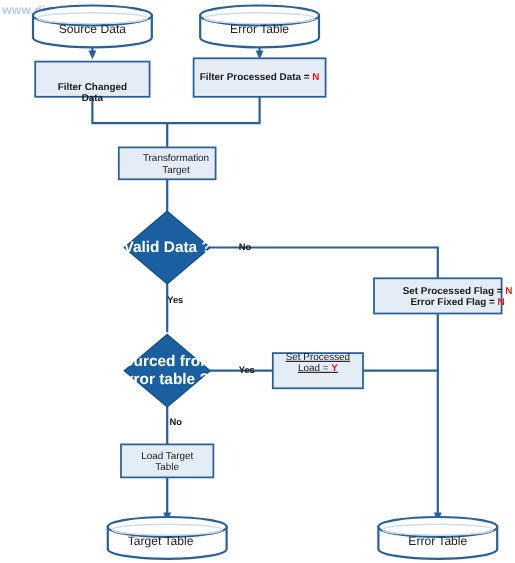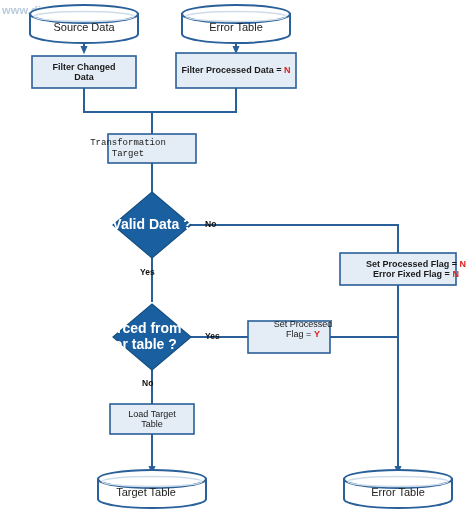--- a/index.html
+++ b/index.html
@@ -59,20 +59,21 @@
     font-size: 14px;
     font-weight: bold;
   }
   .edge-label {
     position: absolute;
     font-size: 8.5px;
     font-weight: bold;
     color: #111111;
     white-space: nowrap;
     pointer-events: none;
+    margin-left: 12px;
   }
   .flag-y { color: #e01b1b; font-weight: bold; }
   .flag-n { color: #e01b1b; font-weight: bold; }
   .lbl-line { display: block; }
 </style>
 </head>
 <body>
 
 <div id="canvas">
 
@@ -148,60 +149,60 @@
     <rect x="110" y="404" width="84" height="30" fill="#e4ecf5" stroke="#2a6099" stroke-width="1.6"></rect>
 
     <polygon points="152,192 191,225 152,258 113,225" fill="#1a5fa0" stroke="#15507f" stroke-width="1.2"></polygon>
     <polygon points="152,304 191,337 152,370 113,337" fill="#1a5fa0" stroke="#15507f" stroke-width="1.2"></polygon>
   </svg>
 
   <div class="node-label cyl" style="left:30px; top:14px; width:108px; height:26px;">Source Data</div>
 
   <div class="node-label cyl" style="left:182px; top:14px; width:108px; height:26px;">Error Table</div>
 
-  <div class="node-label" style="left:32px; top:56px; width:104px; height:32px;">
+  <div class="node-label" style="left:32px; top:68px; width:104px; height:32px;">
     <div>
       <span class="lbl-line">Filter Changed</span>
       <span class="lbl-line">Data</span>
     </div>
   </div>
 
   <div class="node-label" style="left:176px; top:53px; width:120px; height:35px;">
     <div>
       <span class="lbl-line"><span>Filter Processed Data = </span><span class="flag-n">N</span></span>
     </div>
   </div>
 
-  <div class="node-label" style="left:92px; top:134px; width:72px; height:29px; font-weight:normal;font-family:Liberation Mono, monospace;">
+  <div class="node-label" style="left:124px; top:134px; width:72px; height:29px; font-weight:normal;">
     <div>
       <span class="lbl-line">Transformation</span>
       <span class="lbl-line">Target</span>
     </div>
   </div>
 
   <div class="node-label diamond" style="left:113px; top:192px; width:78px; height:66px;">Valid Data ?</div>
 
-  <div class="node-label diamond" style="left:94px; top:304px; width:84px; height:66px;align-items:center;">
+  <div class="node-label diamond" style="left:107px; top:304px; width:84px; height:66px;align-items:center;">
     <div>
       <span class="lbl-line">Sourced from</span>
       <span class="lbl-line">error table ?</span>
     </div>
   </div>
 
   <div class="node-label" style="left:340px; top:253px; width:116px; height:32px;margin-left:18px;">
     <div>
       <span class="lbl-line"><span>Set Processed Flag = </span><span class="flag-n">N</span></span>
       <span class="lbl-line"><span>Error Fixed Flag = </span><span class="flag-n">N</span></span>
     </div>
   </div>
 
-  <div class="node-label" style="left:262px; top:321px; width:82px; height:16px; font-weight:normal;">
+  <div class="node-label" style="left:248px; top:321px; width:82px; height:16px; font-weight:normal;text-decoration:underline;">
     <div>
       <span class="lbl-line">Set Processed</span>
-      <span class="lbl-line"><span>Flag = </span><span class="flag-y">Y</span></span>
+      <span class="lbl-line"><span>Load = </span><span class="flag-y">Y</span></span>
     </div>
   </div>
 
   <div class="node-label" style="left:110px; top:404px; width:84px; height:30px; font-weight:normal;justify-content:center;">
     <div>
       <span class="lbl-line">Load Target</span>
       <span class="lbl-line">Table</span>
     </div>
   </div>
 

